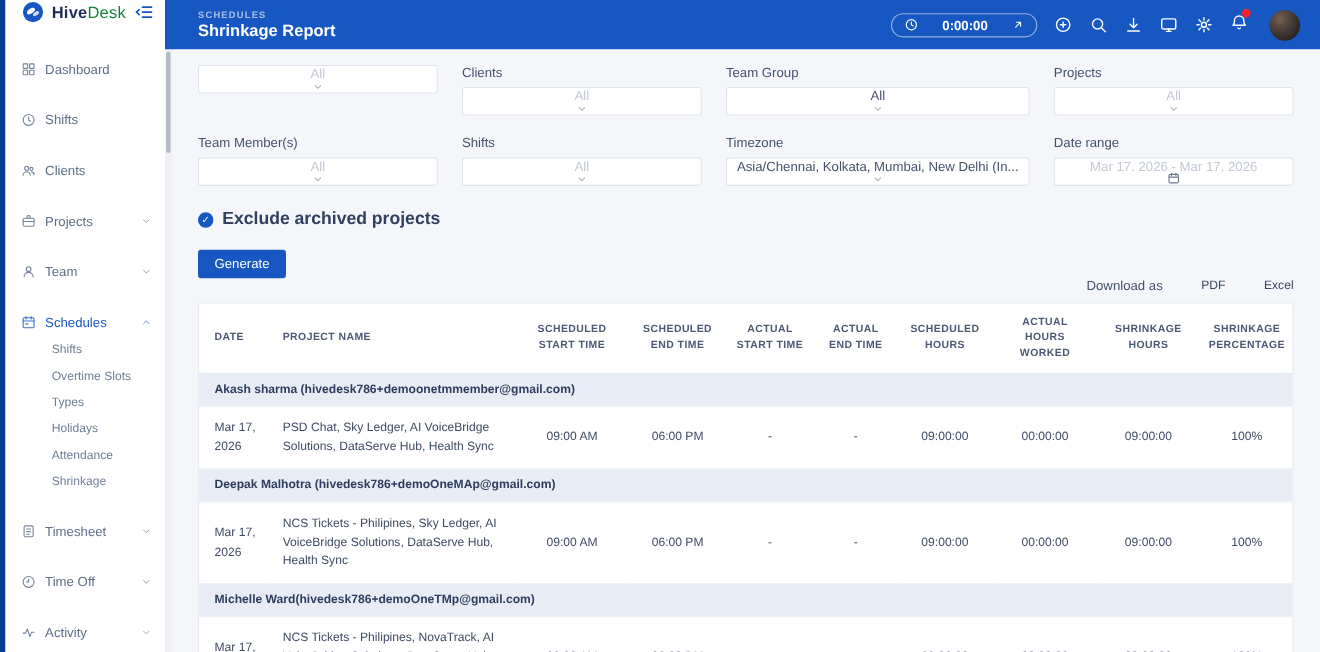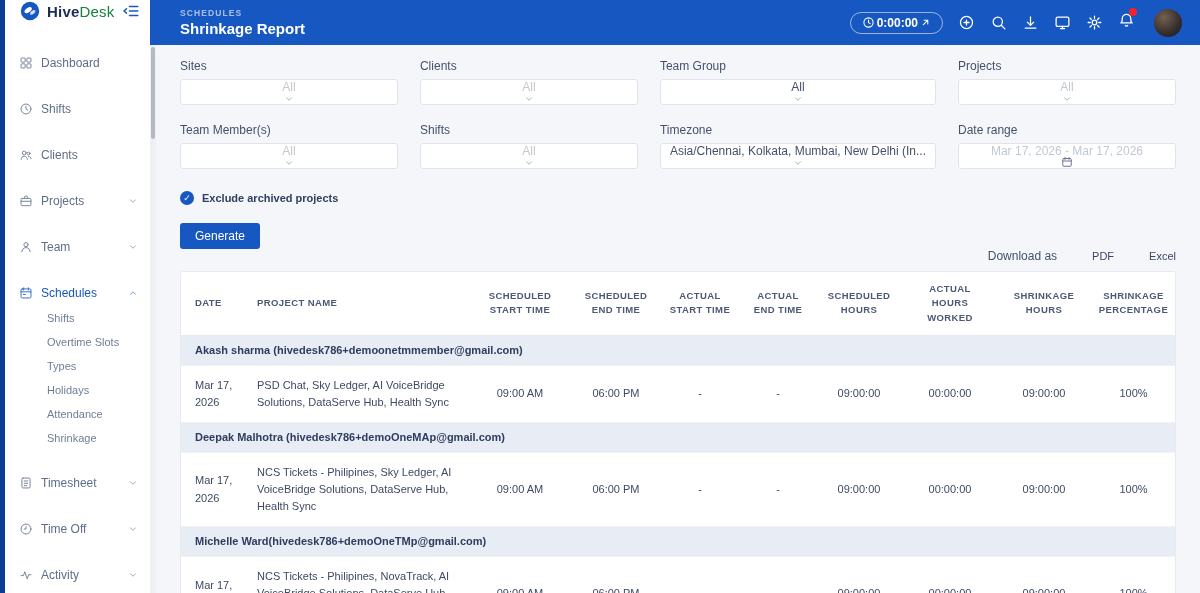--- a/index.html
+++ b/index.html
@@ -29,40 +29,40 @@
 
   
   .right-col { flex:1; display:flex; flex-direction:column; min-width:0; margin-left:-6px; }
   .right-inner { display:flex; flex:1; min-height:0; }
 
   
   .topbar { height:45px; background:#1757c2; display:flex; align-items:center; padding:0 18px 0 30px; color:#fff; }
   .page-head .crumb { font-size:8.5px; letter-spacing:1.1px; color:rgba(255,255,255,.62); font-weight:700; }
   .page-head .title { font-size:15px; font-weight:600; margin-top:2px; }
   .topbar-right { margin-left:auto; display:flex; align-items:center; gap:15px; }
-  .timer-pill { display:flex; align-items:center; gap:2px; border:1px solid rgba(255,255,255,.55); border-radius:13px; padding:3px 11px; cursor:pointer;justify-content:space-between; }
+  .timer-pill { display:flex; align-items:center; gap:22px; border:1px solid rgba(255,255,255,.55); border-radius:13px; padding:3px 11px; cursor:pointer;justify-content:space-between; }
   .timer-pill .t { font-size:12px; font-weight:600; }
   .tb-icon { width:17px; height:17px; color:#fff; cursor:pointer; }
   .bell-wrap { position:relative; }
   .badge-dot { position:absolute; top:-4px; right:-2px; width:8px; height:8px; border-radius:50%; background:#f5222d; }
   .avatar { width:28px; height:28px; border-radius:50%; background:radial-gradient(circle at 35% 30%, #74604f, #3a3130 55%, #1f1b1c 90%); cursor:pointer; margin-left:4px; }
 
   
   .content { flex:1; background:#f4f6fa; padding:14px 24px 0 24px; overflow:hidden; min-width:0; }
   .filters-grid { display:grid; grid-template-columns:repeat(4,1fr); column-gap:22px; row-gap:18px; }
   .f-label { font-size:12px; color:#45516b; margin-bottom:6px; }
   .select { height:26px; background:#fff; border:1px solid #dfe4ec; border-radius:3px; display:flex; align-items:center; padding:0 9px; font-size:12px; color:#45516b; cursor:pointer;flex-direction:column; }
   .select .val { flex:1; overflow:hidden; white-space:nowrap; text-overflow:ellipsis; }
   .select .val.muted { color:#c1c9d4; }
   .select .chev { width:10px; height:10px; color:#aab3c0; flex:0 0 10px; }
   .select .cal { width:12px; height:12px; color:#6b7890; flex:0 0 12px; }
 
   .check-row { margin-top:22px; display:flex; align-items:center; gap:8px; cursor:pointer; }
   .checkbox { width:14px; height:14px; border-radius:50%; background:#1757c2; color:#fff; font-size:9px; display:flex; align-items:center; justify-content:center; line-height:1; }
-  .check-label { font-size:11px; color:#30405e; font-weight:600; }
+  .check-label { font-size:16px; color:#30405e; font-weight:600; }
 
   .generate-btn { margin-top:18px; background:#1757c2; color:#fff; border:none; border-radius:3px; font-size:12px; padding:6px 15px; cursor:pointer; font-family:inherit; }
 
   .download-row { display:flex; justify-content:flex-end; align-items:center; gap:14px; font-size:12px; color:#45516b; }
   .dl-link { font-size:11px; color:#3a4661; cursor:pointer;padding-left:21px; }
 
   .table-card { margin-top:8px; background:#fff; border:1px solid #e7ebf1; border-radius:3px; overflow:hidden; }
   table { width:100%; border-collapse:collapse; table-layout:fixed; }
   th { padding:10px 8px; font-size:9.5px; font-weight:700; letter-spacing:.4px; color:#4c5975; text-align:center; border-bottom:1px solid #e7ebf1; line-height:1.5; }
   th.left, td.left { text-align:left; padding-left:14px; }
@@ -286,21 +286,20 @@
 
     <div class="right-inner">
       <div class="side-scroll" style="margin-top:0;">
         <div class="thumb"></div>
       </div>
 
       <main class="content">
         
         <div class="filters-grid">
           <div>
-            <div class="f-label">Sites</div>
             <div class="select">
               <span class="val muted">All</span>
               <svg class="chev" viewBox="0 0 24 24" fill="none" stroke="currentColor" stroke-width="2.4" stroke-linecap="round">
                   <path d="M6 9l6 6 6-6"></path>
                 </svg>
             </div>
           </div>
           <div>
             <div class="f-label">Clients</div>
             <div class="select">

